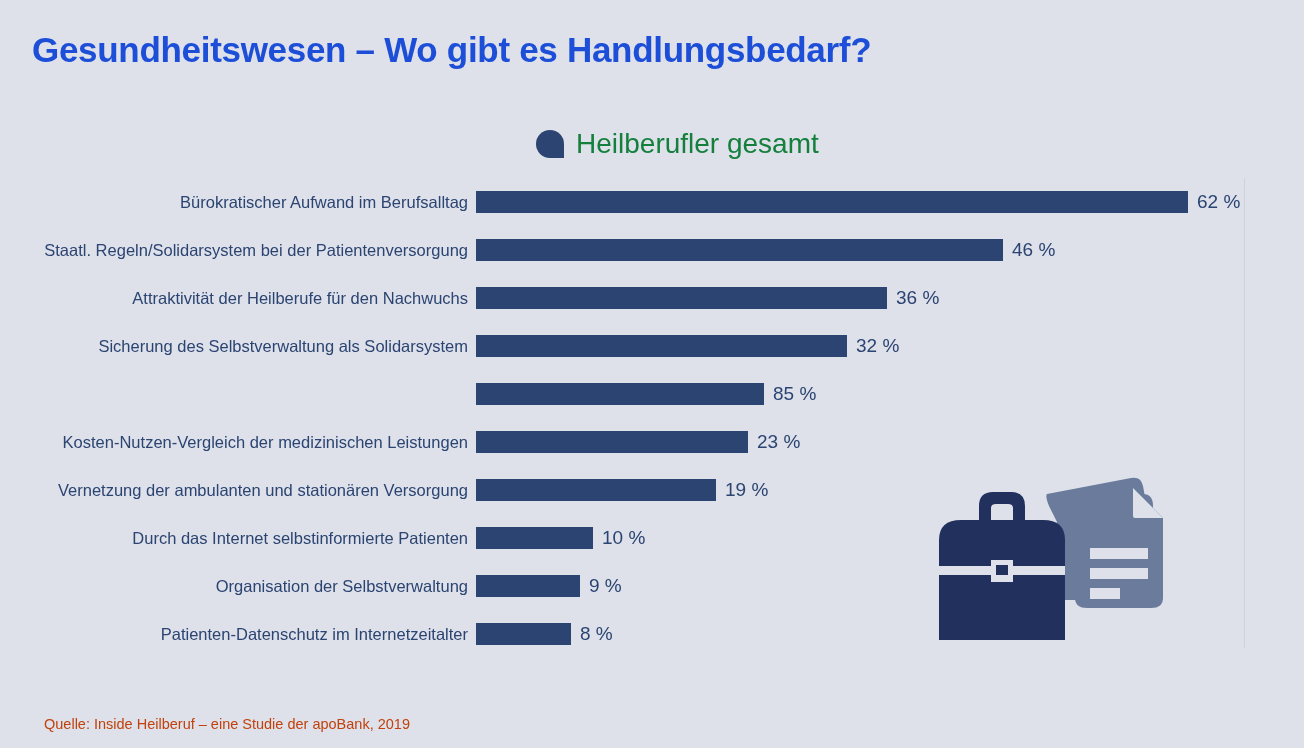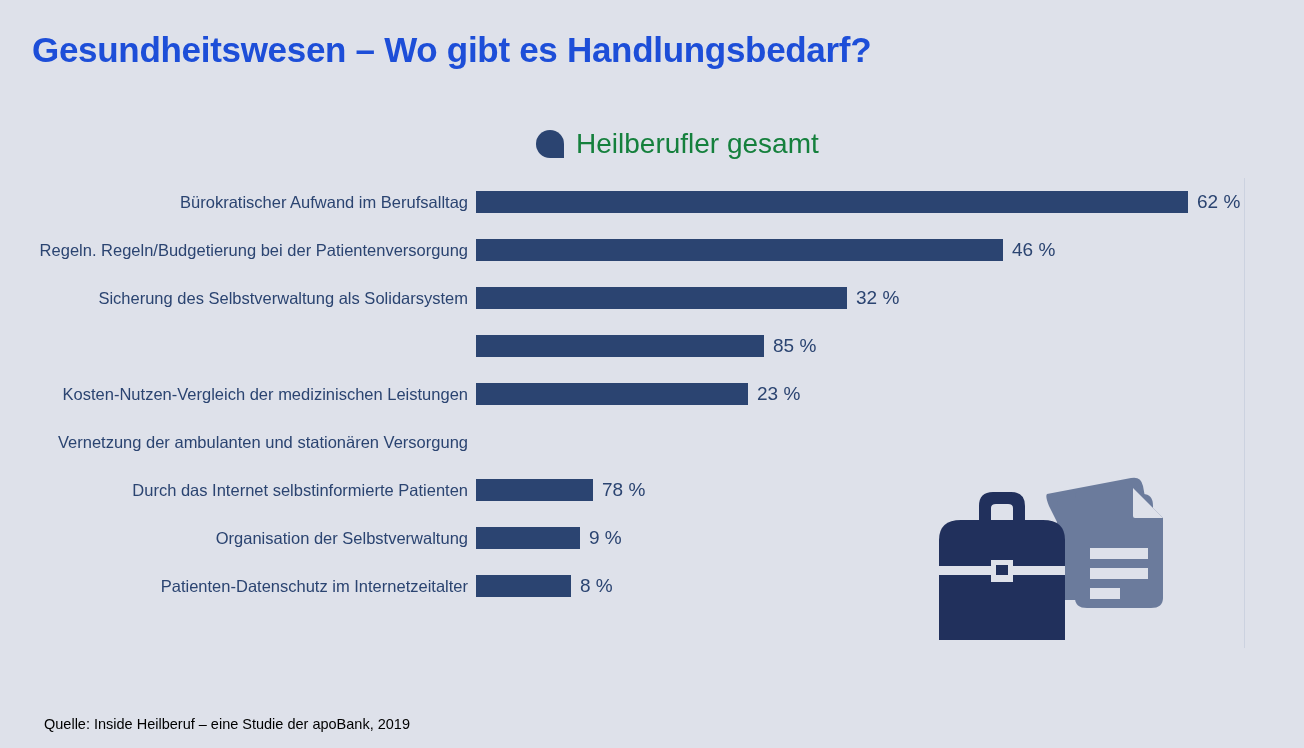--- a/index.html
+++ b/index.html
@@ -108,21 +108,21 @@
     width: 240px;
     height: 190px;
   }
 
   
   .source {
     position: absolute;
     left: 44px;
     top: 716px;
     font-size: 14.5px;
-    color: #000000;
+    color: #c2410c;
     white-space: nowrap;
   }
 </style>
 </head>
 <body>
 
 <div class="page">
 
   <div class="title">Gesundheitswesen – Wo gibt es Handlungsbedarf?</div>
 
@@ -134,27 +134,34 @@
   <div class="chart" id="chart">
     <div class="axis-line"></div>
   <div class="row">
         <div class="row-label">Bürokratischer Aufwand im Berufsalltag</div>
         <div class="row-bar-wrap">
           <div class="bar" style="width: 712px; background: rgb(43, 68, 113);"></div>
           <div class="bar-value">62 %</div>
         </div>
       </div>
       <div class="row">
-        <div class="row-label">Regeln. Regeln/Budgetierung bei der Patientenversorgung</div>
+        <div class="row-label">Staatl. Regeln/Solidarsystem bei der Patientenversorgung</div>
         <div class="row-bar-wrap">
           <div class="bar" style="width: 527px; background: rgb(43, 68, 113);"></div>
           <div class="bar-value">46 %</div>
         </div>
       </div>
       <div class="row">
+        <div class="row-label">Attraktivität der Heilberufe für den Nachwuchs</div>
+        <div class="row-bar-wrap">
+          <div class="bar" style="width: 411px; background: rgb(43, 68, 113);"></div>
+          <div class="bar-value">36 %</div>
+        </div>
+      </div>
+      <div class="row">
         <div class="row-label">Sicherung des Selbstverwaltung als Solidarsystem</div>
         <div class="row-bar-wrap">
           <div class="bar" style="width: 371px; background: rgb(43, 68, 113);"></div>
           <div class="bar-value">32 %</div>
         </div>
       </div>
       <div class="row">
         <div class="row-bar-wrap">
           <div class="bar" style="width: 288px; background: rgb(43, 68, 113);"></div>
           <div class="bar-value">85 %</div>
@@ -162,26 +169,30 @@
       </div>
       <div class="row">
         <div class="row-label">Kosten-Nutzen-Vergleich der medizinischen Leistungen</div>
         <div class="row-bar-wrap">
           <div class="bar" style="width: 272px; background: rgb(43, 68, 113);"></div>
           <div class="bar-value">23 %</div>
         </div>
       </div>
       <div class="row">
         <div class="row-label">Vernetzung der ambulanten und stationären Versorgung</div>
+        <div class="row-bar-wrap">
+          <div class="bar" style="width: 240px; background: rgb(43, 68, 113);"></div>
+          <div class="bar-value">19 %</div>
+        </div>
       </div>
       <div class="row">
         <div class="row-label">Durch das Internet selbstinformierte Patienten</div>
         <div class="row-bar-wrap">
           <div class="bar" style="width: 117px; background: rgb(43, 68, 113);"></div>
-          <div class="bar-value">78 %</div>
+          <div class="bar-value">10 %</div>
         </div>
       </div>
       <div class="row">
         <div class="row-label">Organisation der Selbstverwaltung</div>
         <div class="row-bar-wrap">
           <div class="bar" style="width: 104px; background: rgb(43, 68, 113);"></div>
           <div class="bar-value">9 %</div>
         </div>
       </div>
       <div class="row">

